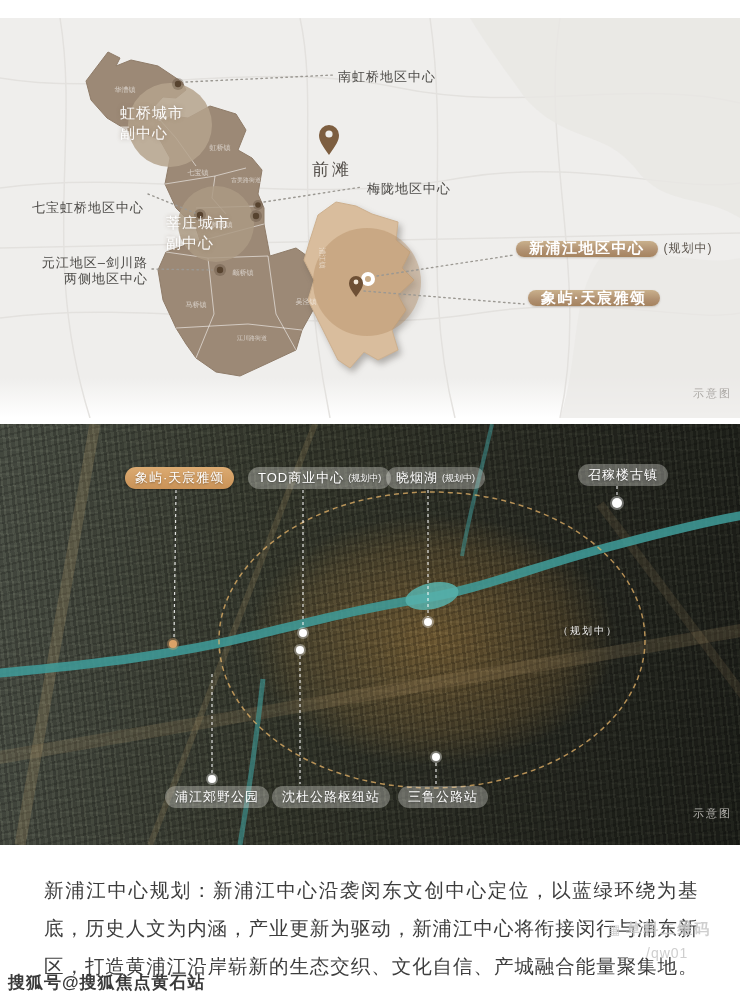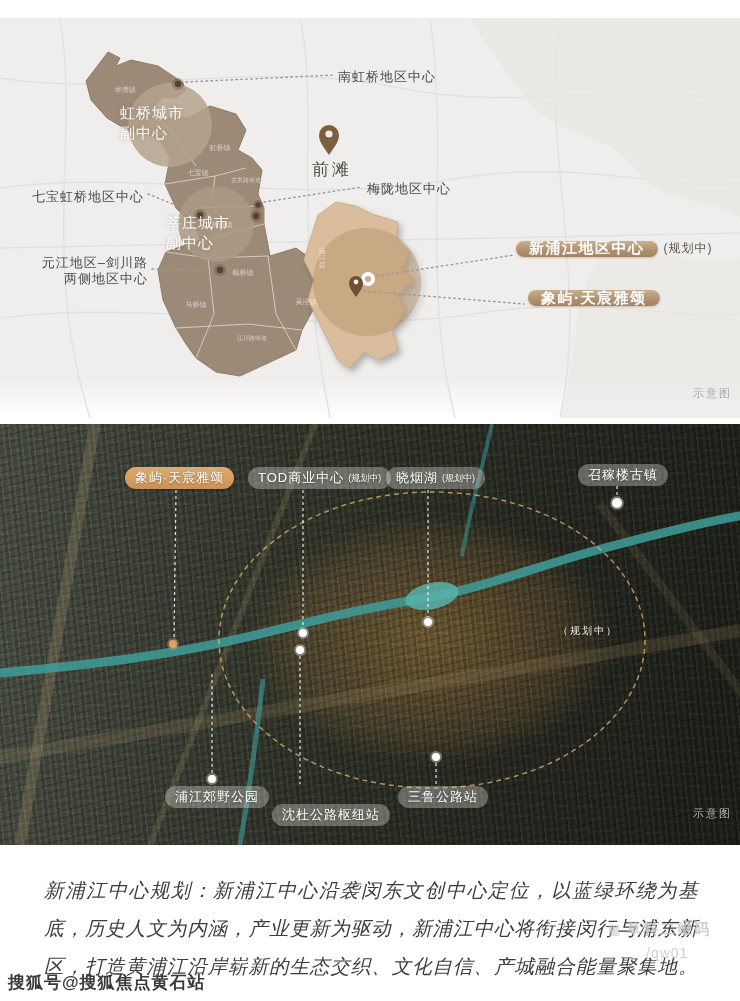--- a/index.html
+++ b/index.html
@@ -70,21 +70,21 @@
     position:absolute; left:468px; top:164px; color:#fff; font-size:27px; font-weight:bold;
     letter-spacing:4px; text-shadow:0 2px 6px rgba(0,0,0,.55); white-space:nowrap;
   }
   .photo-center-sub {
     position:absolute; left:558px; top:200px; color:rgba(255,255,255,.92); font-size:10px;
     letter-spacing:2px; text-shadow:0 1px 3px rgba(0,0,0,.5); white-space:nowrap;
   }
   .sketch-note.on-photo { color:rgba(210,208,205,.85); right:8px; top:382px; }
 
   
-  .desc-section { position:absolute; left:0; top:845px; width:740px; height:127px; background:#fff;font-style:italic; }
+  .desc-section { position:absolute; left:0; top:845px; width:740px; height:127px; background:#fff; }
   .desc-text { position:absolute; left:44px; top:26px; width:654px; }
   .desc-line {
     font-size:19.5px; color:#3d3d3d; line-height:38px; letter-spacing:.5px;
     text-align:justify; text-align-last:justify; white-space:nowrap;
   }
 
   
   .qr-watermark {
     position:absolute; left:608px; top:920px; color:#c7c7c7; opacity:.85; white-space:nowrap;
   }
@@ -209,21 +209,21 @@
       <path d="M356,279 C351,272 349,269 349,265 a7,7 0 1 1 14,0 c0,4 -2,7 -7,14 z" fill="#6e5035"></path>
       <circle cx="356" cy="264" r="2.4" fill="#f3e9da"></circle>
     </g>
   </svg>
 
   <div class="map-label" style="left:338px; top:50px;">南虹桥地区中心</div>
   <div class="region-caption" style="left:120px; top:85px; width:100px;">
     <div>虹桥城市</div>
     <div>副中心</div>
   </div>
-  <div class="map-label" style="left:32px; top:170px;">七宝虹桥地区中心</div>
+  <div class="map-label" style="left:32px; top:181px;">七宝虹桥地区中心</div>
   <div class="region-caption" style="left:166px; top:195px; width:100px;">
     <div>莘庄城市</div>
     <div>副中心</div>
   </div>
   <div class="map-label two-line" style="left:26px; top:237px; width:122px; text-align:right;">
     <div>元江地区–剑川路</div>
     <div>两侧地区中心</div>
   </div>
   <div class="qiantan-label" style="left:312px; top:140px;">前滩</div>
   <div class="map-label" style="left:367px; top:162px;">梅陇地区中心</div>
@@ -291,21 +291,21 @@
   <div class="pill" style="left:386px; top:43px;">
     <span>晓烟湖</span>
     <span class="pill-suffix">(规划中)</span>
   </div>
   <div class="pill" style="left:578px; top:40px;">
     <span>召稼楼古镇</span>
   </div>
   <div class="pill" style="left:165px; top:362px;">
     <span>浦江郊野公园</span>
   </div>
-  <div class="pill" style="left:272px; top:380px;align-items:center;">
+  <div class="pill" style="left:272px; top:362px;align-items:center;">
     <span>沈杜公路枢纽站</span>
   </div>
   <div class="pill" style="left:398px; top:362px;">
     <span>三鲁公路站</span>
   </div>
 
   <div class="photo-center-sub">（规划中）</div>
   <div class="sketch-note on-photo">示意图</div>
 </section>
 

